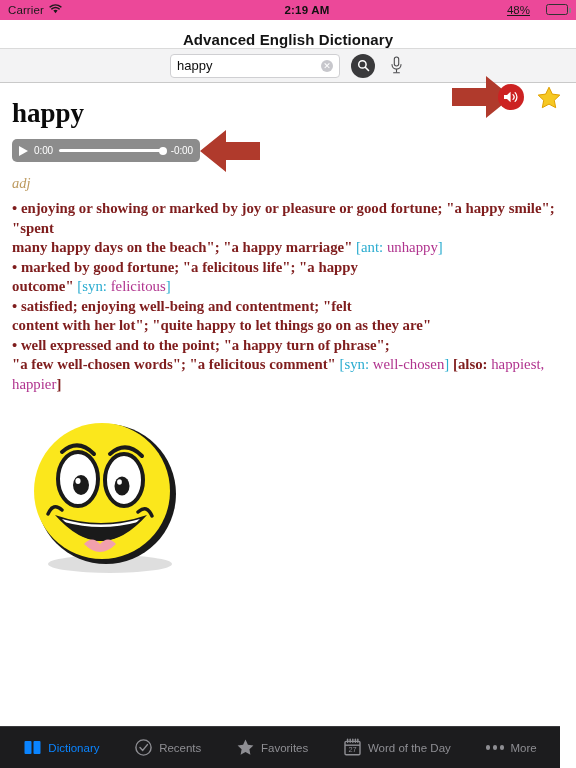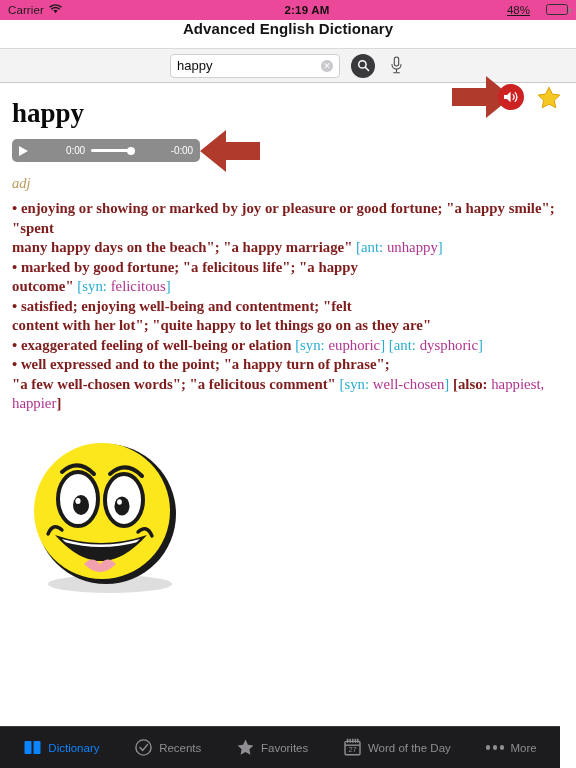--- a/index.html
+++ b/index.html
@@ -71,21 +71,21 @@
     height: 100%;
     background: #222;
     border-radius: 1px;
   }
 
   
   .nav-bar {
     height: 28px;
     background: #ffffff;
     display: flex;
-    align-items: flex-start;
+    align-items: flex-end;
     justify-content: center;
   }
   .nav-title {
     font-size: 15px;
     font-weight: bold;
     color: #141414;
     letter-spacing: 0.1px;
   }
 
   
@@ -225,21 +225,20 @@
     border-top: 5.5px solid transparent;
     border-bottom: 5.5px solid transparent;
     flex-shrink: 0;
   }
   .time-label {
     font-size: 10px;
     color: #ffffff;
     font-family: "Liberation Sans", sans-serif;
     flex-shrink: 0;
     letter-spacing: -0.1px;
-    margin-left: 32px;
   }
   .track {
     flex: 1;
     height: 3px;
     background: #ffffff;
     border-radius: 2px;
     position: relative;
   }
   .track-knob {
     position: absolute;
@@ -413,23 +412,20 @@
         <div class="def-line"><span class="plain">• enjoying or showing or marked by joy or pleasure or good fortune; "a happy smile"; "spent</span></div>
         <div class="def-line"><span class="plain">many happy days on the beach"; "a happy marriage" </span><span class="tag">[ant: </span><span class="term">unhappy</span><span class="tag">]</span></div>
       </div>
       <div>
         <div class="def-line"><span class="plain">• marked by good fortune; "a felicitous life"; "a happy</span></div>
         <div class="def-line"><span class="plain">outcome" </span><span class="tag">[syn: </span><span class="term">felicitous</span><span class="tag">]</span></div>
       </div>
       <div>
         <div class="def-line"><span class="plain">• satisfied; enjoying well-being and contentment; "felt</span></div>
         <div class="def-line"><span class="plain">content with her lot"; "quite happy to let things go on as they are"</span></div>
-      </div>
-      <div>
-        <div class="def-line"><span class="plain">• exaggerated feeling of well-being or elation </span><span class="tag">[syn: </span><span class="term">euphoric</span><span class="tag">]</span> <span class="tag">[ant: </span><span class="term">dysphoric</span><span class="tag">]</span></div>
       </div>
       <div>
         <div class="def-line"><span class="plain">• well expressed and to the point; "a happy turn of phrase";</span></div>
         <div class="def-line"><span class="plain">"a few well-chosen words"; "a felicitous comment" </span><span class="tag">[syn: </span><span class="term">well-chosen</span><span class="tag">]</span> <span class="plain">[also: </span><span class="term">happiest, happier</span><span class="plain">]</span></div>
       </div>
     </div>
 
   <div class="smiley-wrap">
     <svg width="172" height="162" viewBox="0 0 172 162">
       <ellipse cx="88" cy="148" rx="62" ry="9" fill="#000000" opacity="0.13"></ellipse>

